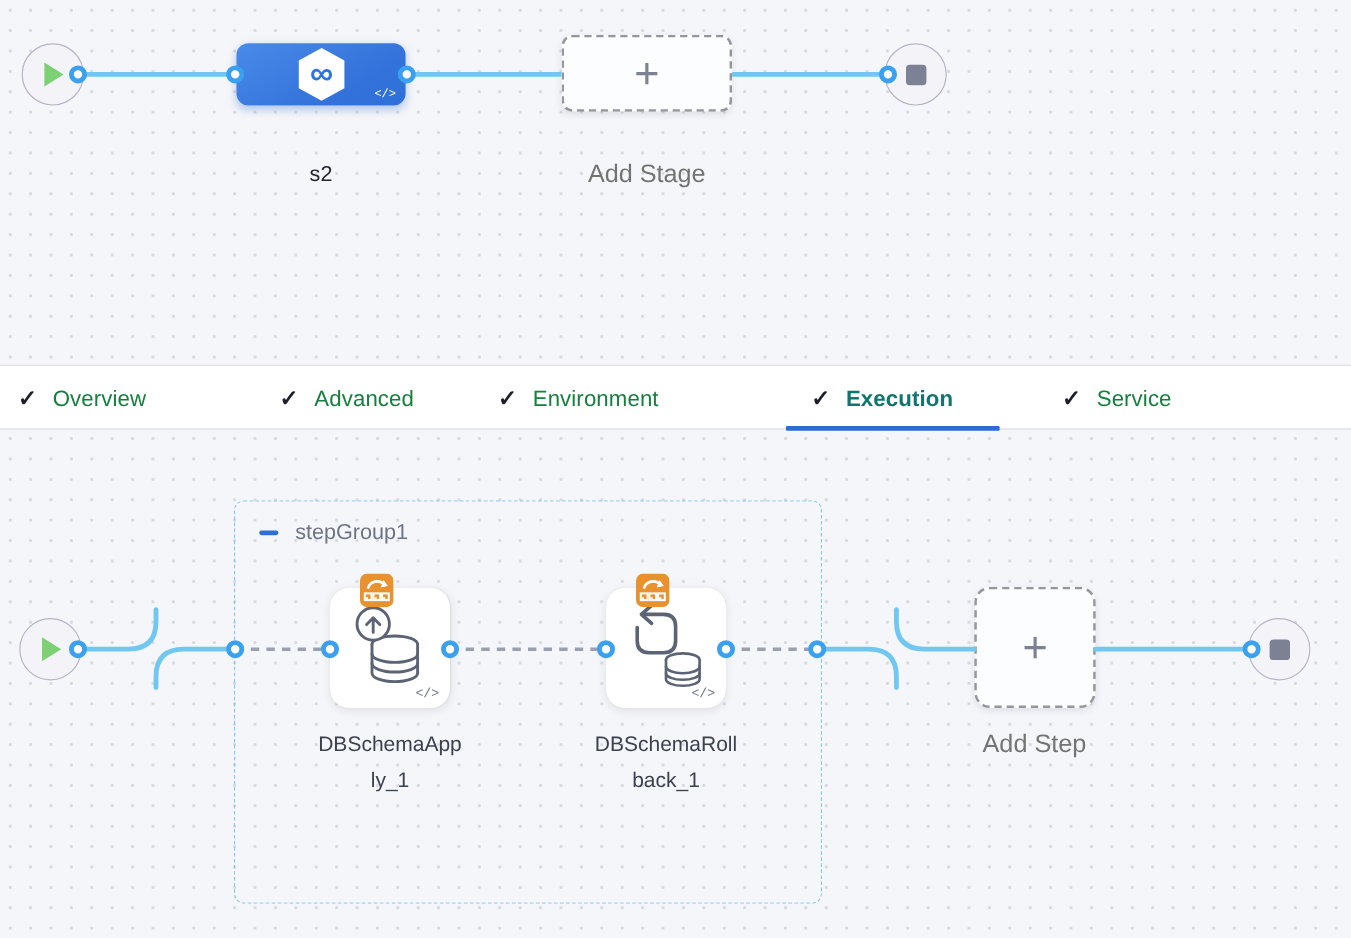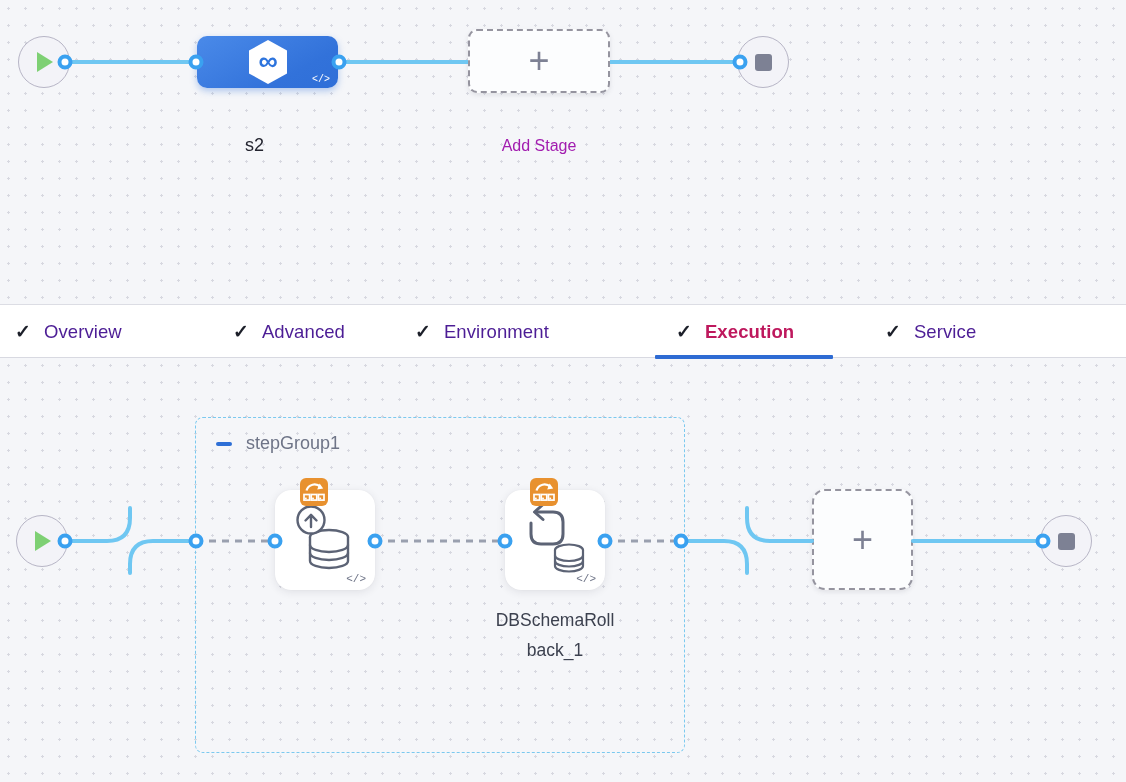--- a/index.html
+++ b/index.html
@@ -45,37 +45,37 @@
     border:2.5px dashed #95949f; border-radius:9px;
     box-shadow:0 2px 5px rgba(96,97,112,.14);
     display:flex; align-items:center; justify-content:center;
     color:#7d8194;
   }
   #add-stage-box { left:468px; top:29px; width:142px; height:64px; }
   #add-step-box  { left:812px; top:131px; width:101px; height:101px; border-radius:13px; }
   .plus-glyph { font-size:36px; font-weight:300; line-height:1; color:#7d8194; }
 
   .node-label {
-    position:absolute; text-align:center; color:#a21caf;
-    font-size:16px; line-height:29px;
+    position:absolute; text-align:center; color:#737373;
+    font-size:21px; line-height:29px;
   }
   .dark-label { color:#23242f; }
 
   
   #tab-bar {
     position:absolute; left:0; top:304px; width:1126px; height:54px;
     background:#ffffff; border-top:1px solid #dcdde4; border-bottom:1px solid #d8d9e1;
   }
   .tab {
     position:absolute; top:0; height:53px;
     display:flex; align-items:center; gap:13px; cursor:pointer;
   }
   .tab .check { font-size:19px; font-weight:700; color:#1c1f29; }
-  .tab .tab-label { font-size:18.5px; color:#4c1d95; letter-spacing:.1px; }
-  .tab.active .tab-label { font-weight:700; color:#be185d; }
+  .tab .tab-label { font-size:18.5px; color:#15803d; letter-spacing:.1px; }
+  .tab.active .tab-label { font-weight:700; color:#0f766e; }
   #tab-underline {
     position:absolute; left:655px; top:50px; width:178px; height:3.5px;
     background:#2e6bd3; border-radius:1px;
   }
 
   
   #step-group {
     position:absolute; left:195px; top:59px; width:490px; height:336px;
     border:1.5px dashed #7bc9ef; border-radius:8px;
   }
@@ -119,21 +119,21 @@
   </div>
 
   <div class="add-box" id="add-stage-box">
     <span class="plus-glyph">+</span>
   </div>
 
   <div class="round-node" style="left:737px; top:36px;">
     <div class="stop-square"></div>
   </div>
 
-  <div class="node-label dark-label" style="left:184px; top:131px; width:141px; font-size:18px;">s2</div>
+  <div class="node-label dark-label" style="left:197px; top:131px; width:141px; font-size:18px;">s2</div>
   <div class="node-label" style="left:468px; top:131px; width:142px;">Add Stage</div>
 
   <svg class="overlay" width="1126" height="304">
     <g stroke="#6fc7f2" stroke-width="4">
       <line x1="65" y1="62" x2="197" y2="62"></line>
       <line x1="339" y1="62" x2="468" y2="62"></line>
       <line x1="610" y1="62" x2="740" y2="62"></line>
     </g>
     <g fill="#ffffff" stroke="#3aa1f0" stroke-width="4">
       <circle cx="65" cy="62" r="5.5"></circle>
@@ -241,23 +241,27 @@
   </div>
 
   <div class="add-box" id="add-step-box">
     <span class="plus-glyph">+</span>
   </div>
 
   <div class="round-node" style="left:1040px; top:157px;">
     <div class="stop-square"></div>
   </div>
 
+  <div class="step-label" style="left:245px;">
+    <span class="inner">DBSchemaApply_1</span>
+  </div>
   <div class="step-label" style="left:475px;">
     <span class="inner">DBSchemaRollback_1</span>
   </div>
+  <div class="node-label" style="left:782px; top:248px; width:160px;">Add Step</div>
 
   <svg class="overlay" width="1126" height="424">
     <g stroke="#6fc7f2" stroke-width="4" fill="none" stroke-linecap="round">
       <path d="M65 183 H107 Q130 183 130 160 V150"></path>
       <path d="M130 215 V206 Q130 183 153 183 H196"></path>
       <path d="M681 183 H724 Q747 183 747 206 V215"></path>
       <path d="M747 150 V160 Q747 183 770 183 H812"></path>
       <line x1="913" y1="183" x2="1043" y2="183"></line>
     </g>
     <g stroke="#9aa0af" stroke-width="3" stroke-dasharray="7 6">

